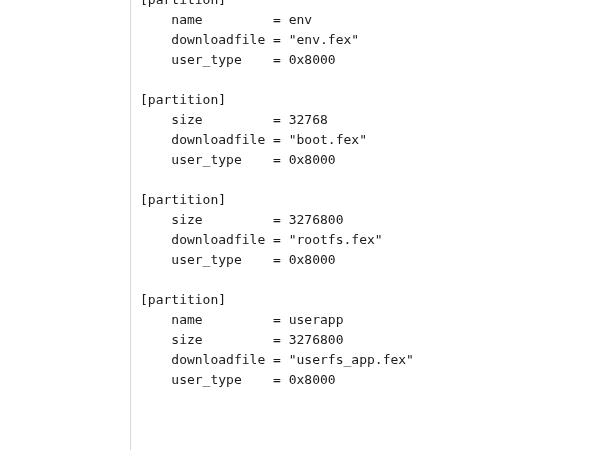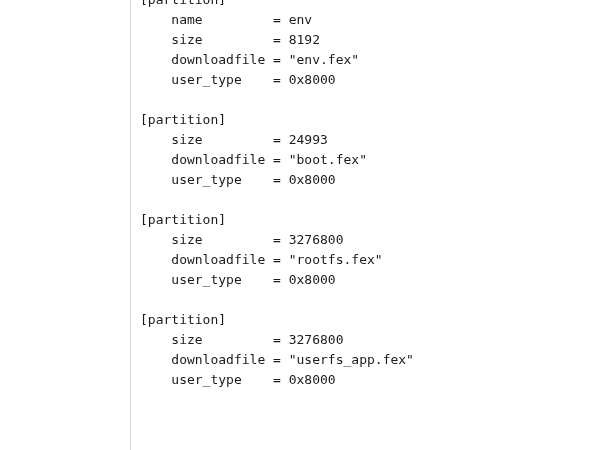--- a/index.html
+++ b/index.html
@@ -42,32 +42,32 @@
     }
   </style>
 </head>
 <body>
 
 <div class="viewport">
   <div class="gutter-line"></div>
   <div class="content">
     <div class="line">[partition]</div>
     <div class="line">    name         = env</div>
-    <div class="line">    size         = 8192</div>
     <div class="line">    downloadfile = "env.fex"</div>
     <div class="line">    user_type    = 0x8000</div>
     <div class="line"></div>
     <div class="line">[partition]</div>
-    <div class="line">    size         = 24993</div>
+    <div class="line">    size         = 32768</div>
     <div class="line">    downloadfile = "boot.fex"</div>
     <div class="line">    user_type    = 0x8000</div>
     <div class="line"></div>
     <div class="line">[partition]</div>
     <div class="line">    size         = 3276800</div>
     <div class="line">    downloadfile = "rootfs.fex"</div>
     <div class="line">    user_type    = 0x8000</div>
     <div class="line"></div>
     <div class="line">[partition]</div>
+    <div class="line">    name         = userapp</div>
     <div class="line">    size         = 3276800</div>
     <div class="line">    downloadfile = "userfs_app.fex"</div>
     <div class="line">    user_type    = 0x8000</div>
   </div>
 </div>
 
 </body></html>

